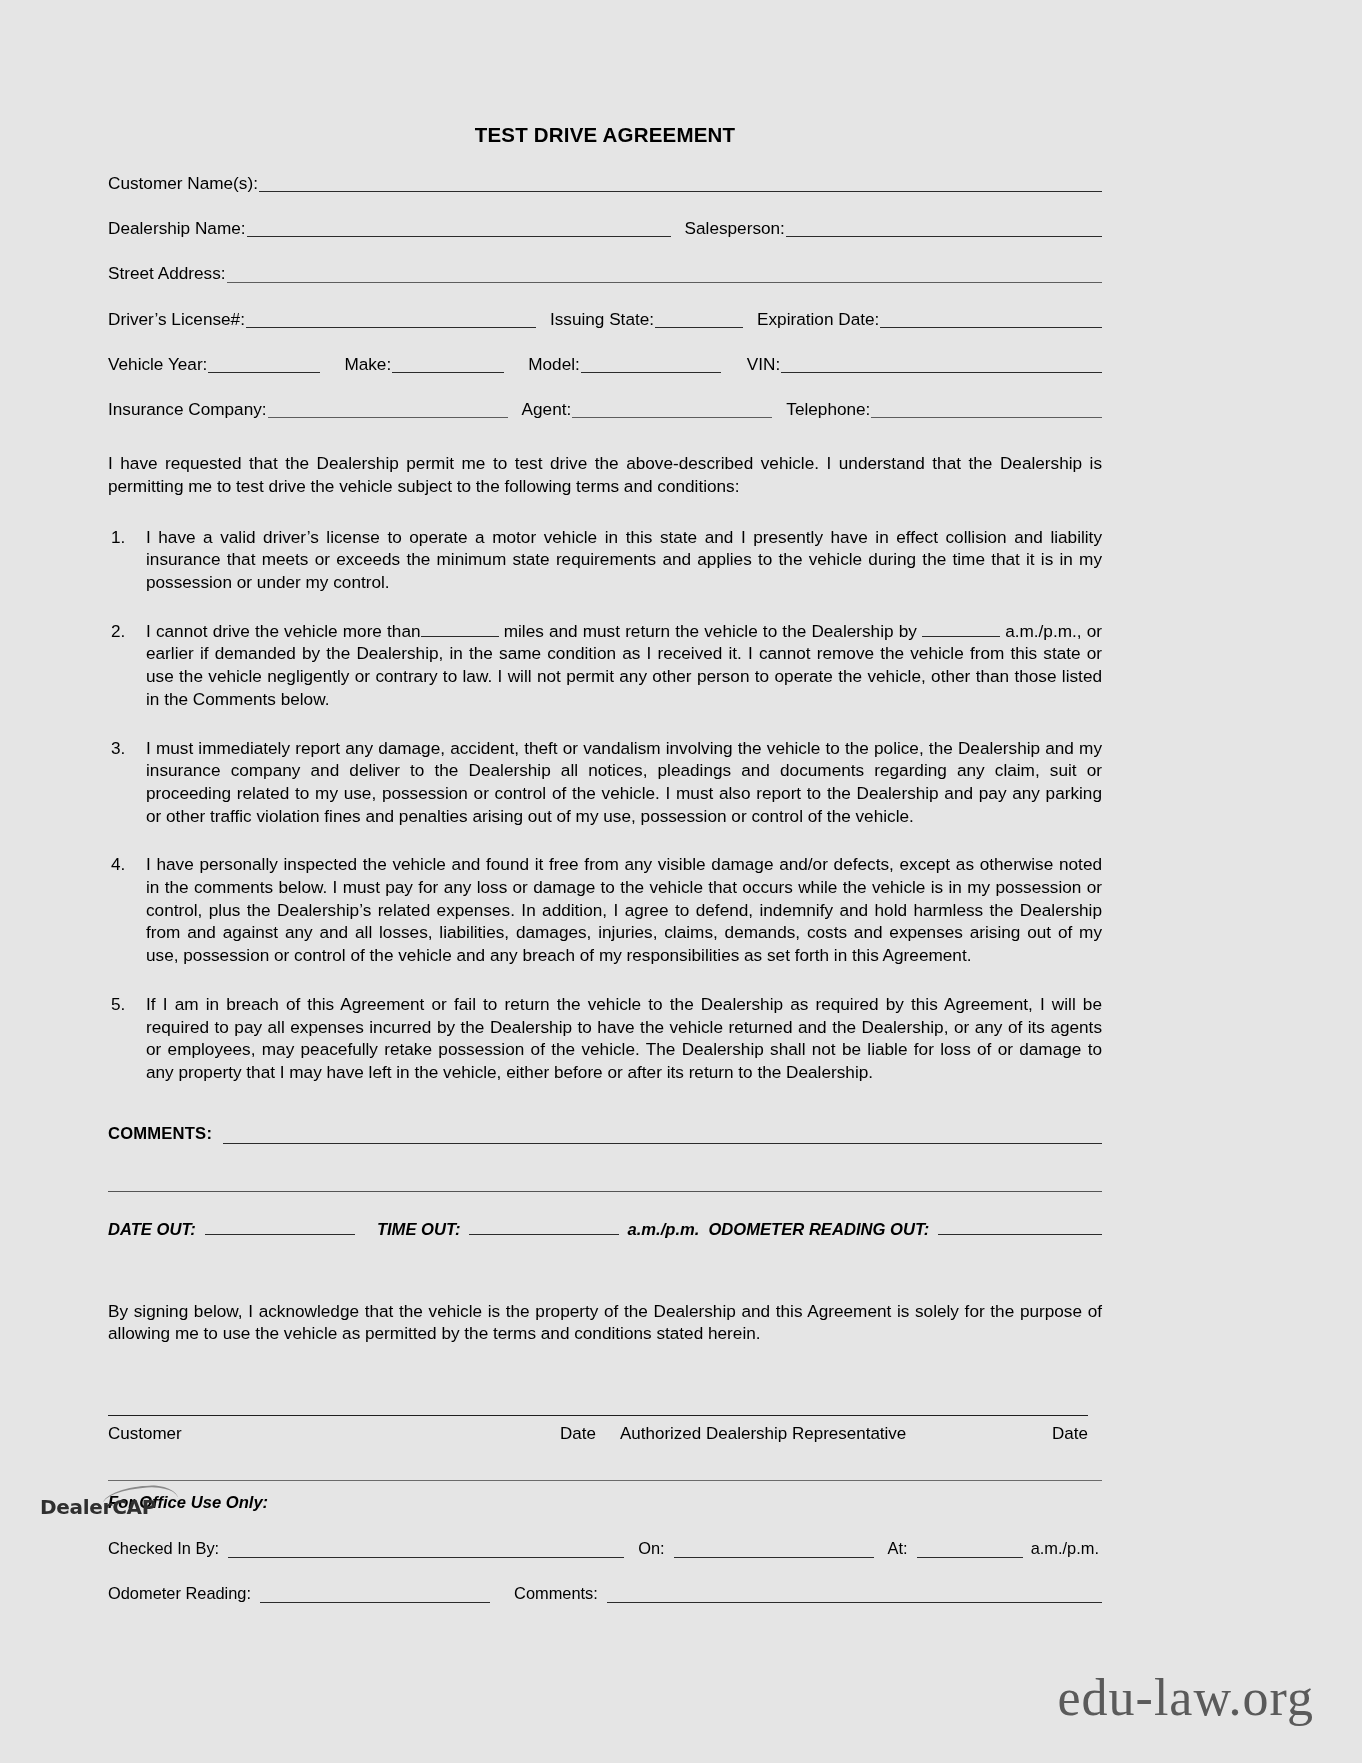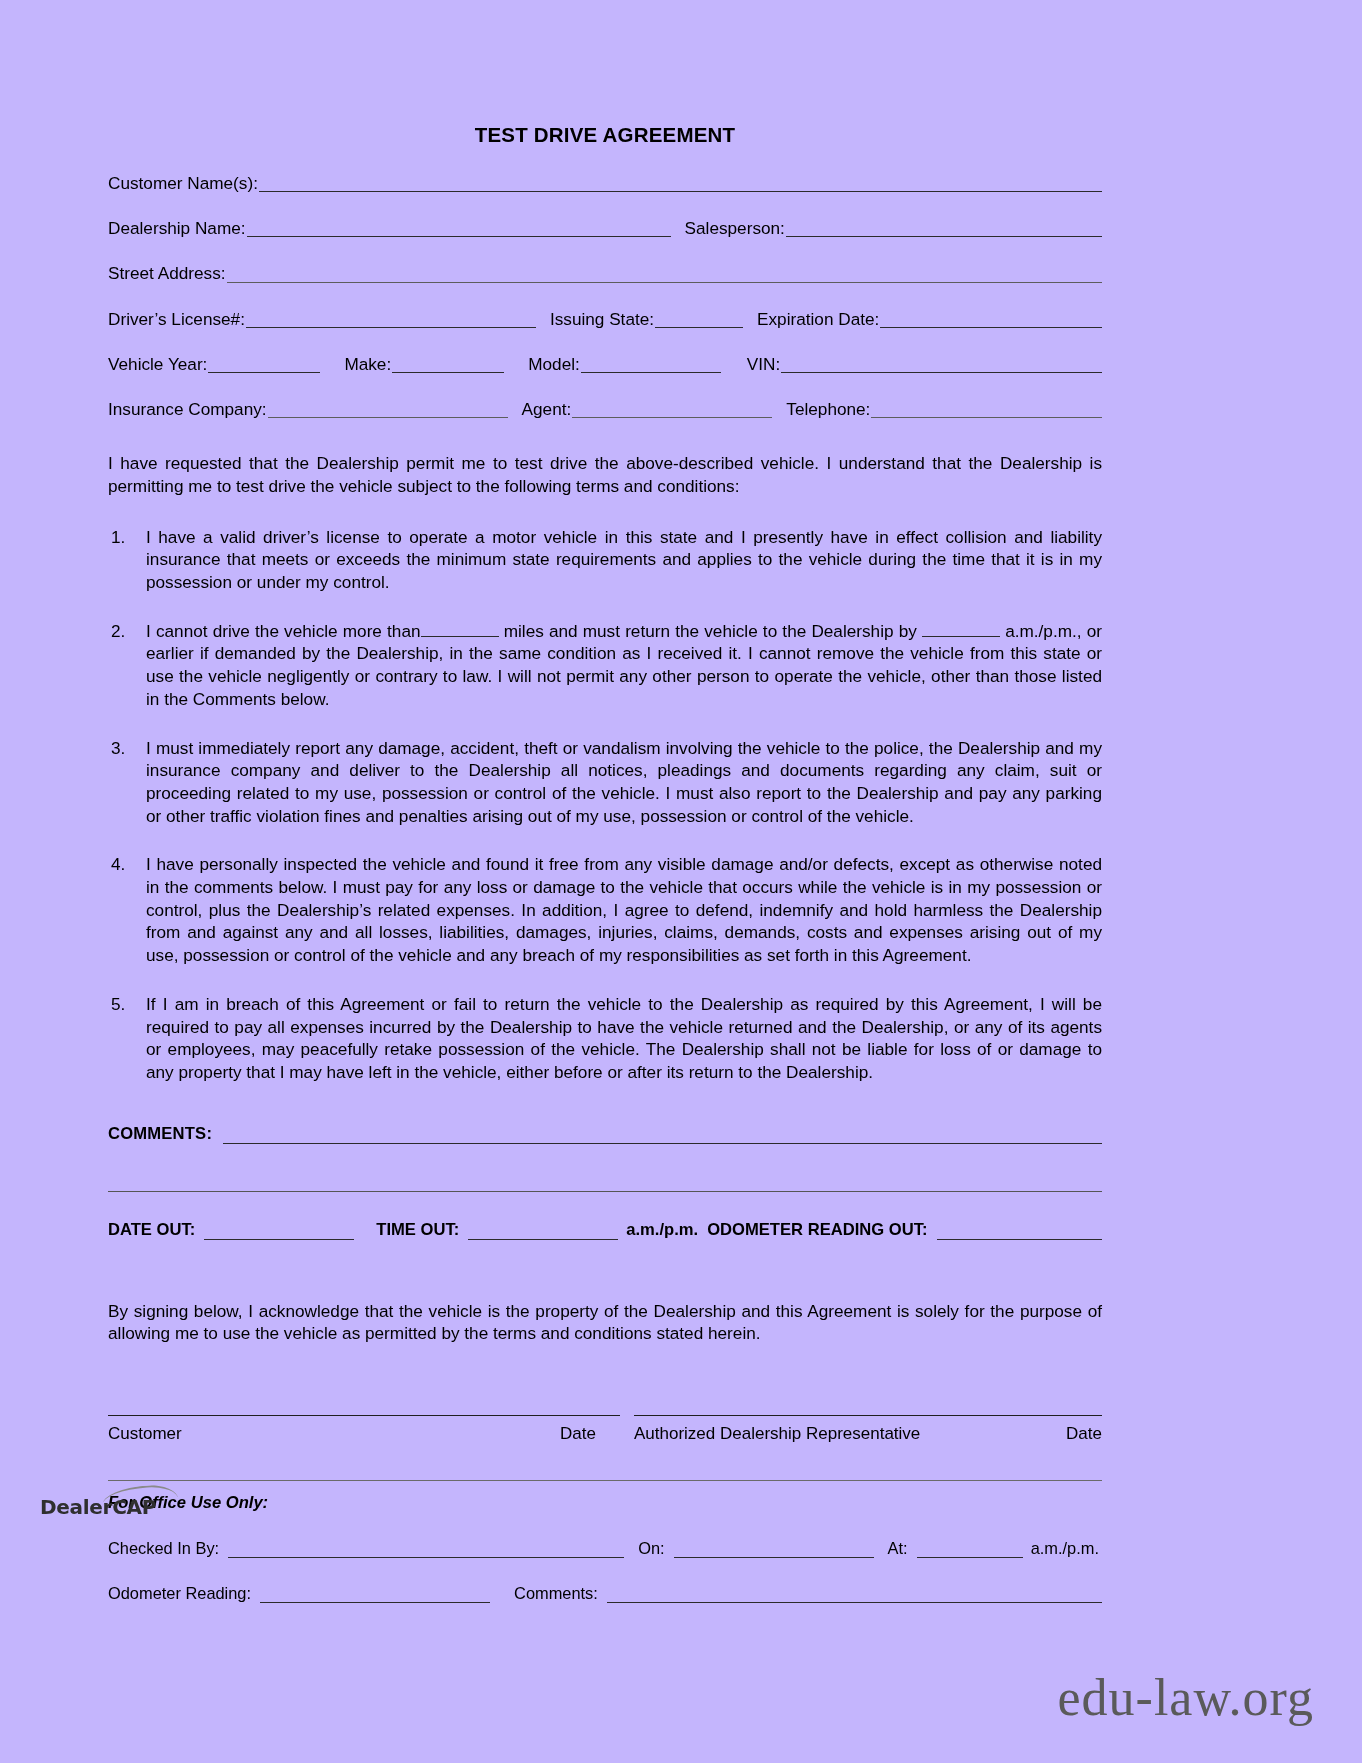--- a/index.html
+++ b/index.html
@@ -11,21 +11,21 @@
     font-family: "Liberation Sans", sans-serif;
     color: #000;
     position: relative;
     overflow: hidden;
   }
   .page {
     position: absolute;
     left: 0; top: 0;
     width: 1362px;
     height: 1763px;
-    background: #c4b5fd;
+    background: #e5e5e5;
     padding: 0;
   }
   .sheet {
     position: absolute;
     left: 108px;
     top: 0;
     width: 994px;
   }
 
   .doc-title {
@@ -105,39 +105,39 @@
   }
   .comments-row .lbl { letter-spacing: 0.2px; }
   .comment-line2 {
     border-bottom: 1.6px solid #555;
     height: 48px;
     margin-top: 0;
   }
 
   .dateout-row {
     display: flex;
-    align-items: flex-end;
     margin-top: 28px;
     font-size: 16.6px;
     font-weight: bold;
     white-space: nowrap;
+    font-style: italic;
   }
 
   .ack {
     font-size: 17.2px;
     line-height: 1.32;
     text-align: justify;
     margin-top: 60px;
   }
 
   
   .sig-block {
     margin-top: 70px;
     display: flex;
-    justify-content: space-between;
+    justify-content: flex-start;
   }
   .sig-col { position: relative; }
   .sig-col.left  { width: 512px; }
   .sig-col.right { width: 468px; }
   .sig-line {
     border-top: 1.8px solid #1f1f1f;
     height: 0;
   }
   .sig-labels {
     display: flex;

